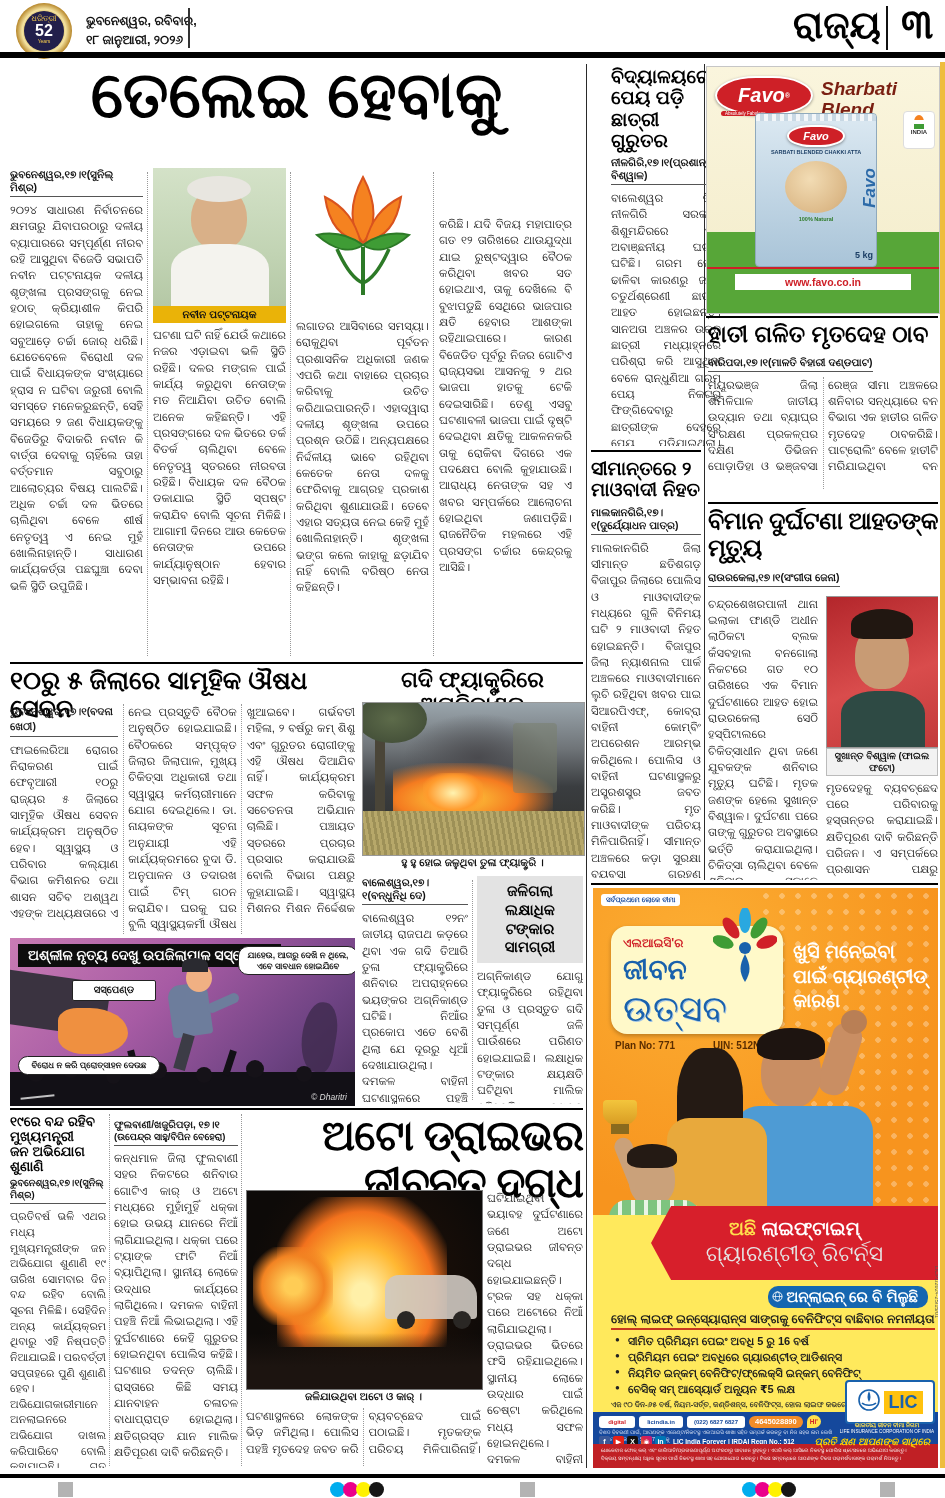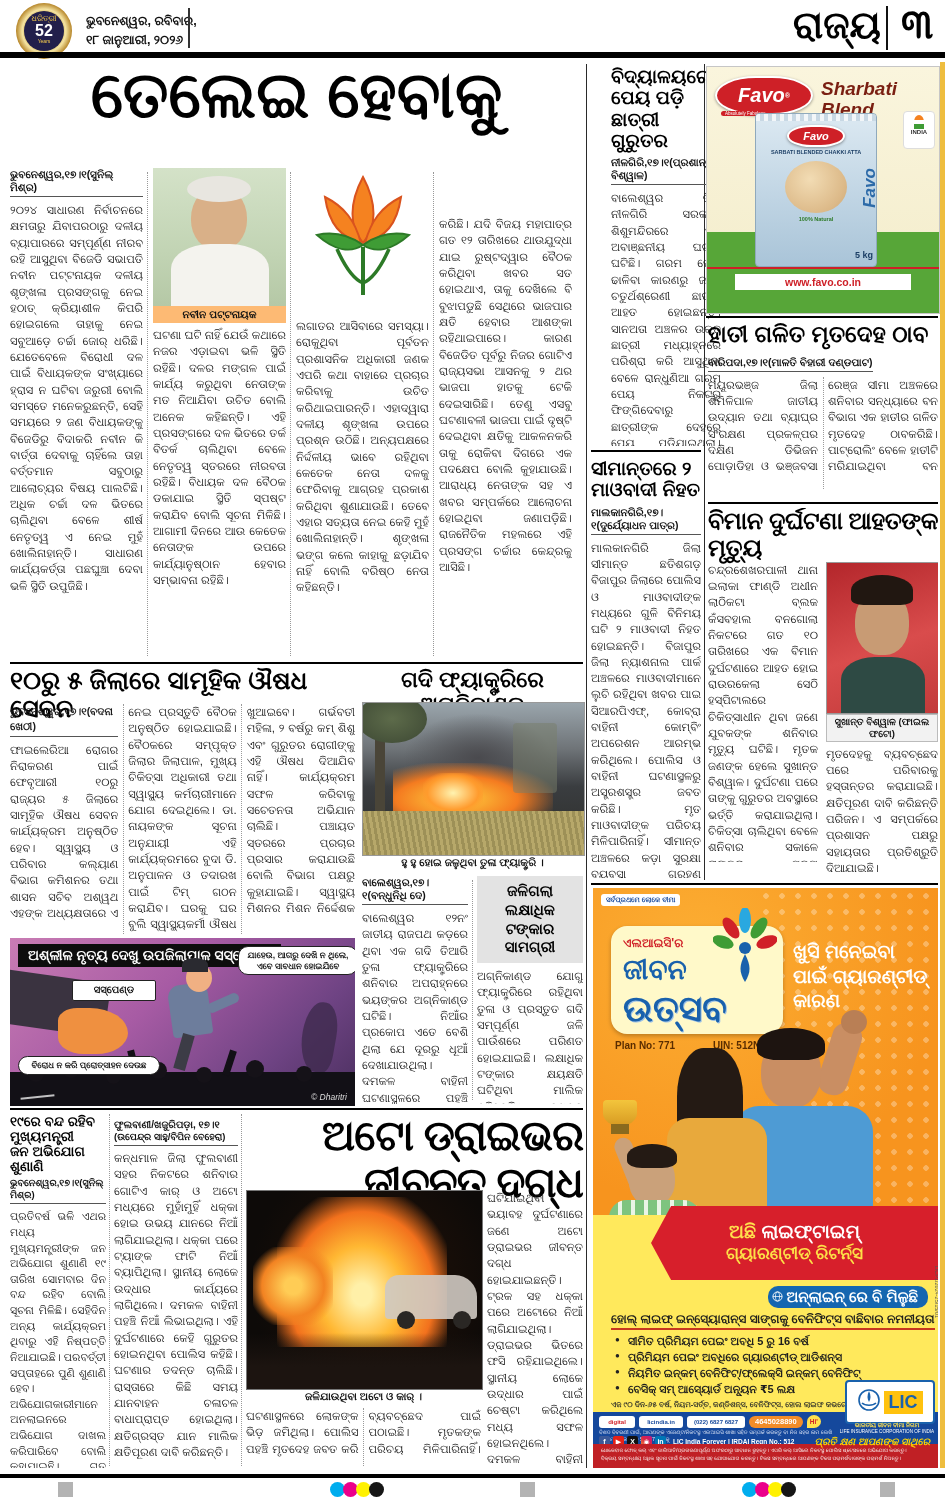--- a/index.html
+++ b/index.html
@@ -76,21 +76,21 @@
     <span class="byline">ଭୁବନେଶ୍ୱର,୧୭।୧(ସୁନିଲ୍ ମିଶ୍ର)</span>
     <div class="body">୨୦୨୪ ସାଧାରଣ ନିର୍ବାଚନରେ କ୍ଷମତାରୁ ଯିବାପରଠାରୁ ଦଳୀୟ ବ୍ୟାପାରରେ ସମ୍ପୂର୍ଣ୍ଣ ନୀରବ ରହି ଆସୁଥିବା ବିଜେଡି ସଭାପତି ନବୀନ ପଟ୍ଟନାୟକ ଦଳୀୟ ଶୃଙ୍ଖଳା ପ୍ରସଙ୍ଗକୁ ନେଇ ହଠାତ୍ କ୍ରିୟାଶୀଳ କିପରି ହୋଇଗଲେ ତାହାକୁ ନେଇ ସବୁଆଡ଼େ ଚର୍ଚ୍ଚା ଜୋର୍ ଧରିଛି। ଯେତେବେଳେ ବିରୋଧୀ ଦଳ ପାଇଁ ବିଧାୟକଙ୍କ ସଂଖ୍ୟାରେ ହ୍ରାସ ନ ଘଟିବା ଜରୁରୀ ବୋଲି ସମସ୍ତେ ମନେକରୁଛନ୍ତି, ସେହି ସମୟରେ ୨ ଜଣ ବିଧାୟକଙ୍କୁ ବିଜେଡିରୁ ବିଦାକରି ନବୀନ କି ବାର୍ତ୍ତା ଦେବାକୁ ଚାହିଁଲେ ତାହା ବର୍ତ୍ତମାନ ସବୁଠାରୁ ଆଲୋଚ୍ୟର ବିଷୟ ପାଲଟିଛି। ଅଧିକ ଚର୍ଚ୍ଚା ଦଳ ଭିତରେ ଚାଲିଥିବା ବେଳେ ଶୀର୍ଷ ନେତୃତ୍ୱ ଏ ନେଇ ମୁହଁ ଖୋଲିନାହାନ୍ତି। ସାଧାରଣ କାର୍ଯ୍ୟକର୍ତ୍ତା ପଛଘୁଞ୍ଚା ଦେବା ଭଳି ସ୍ଥିତି ଉପୁଜିଛି।</div>
   </div>
 
   <div class="abs" style="left:153px;top:168px;width:133px;height:492px;overflow:hidden;">
     <div style="width:133px;height:138px;background:linear-gradient(#d4e2c8,#c2d4b4 60%,#b5c8a6);position:relative;overflow:hidden;">
       <div style="position:absolute;left:38px;top:18px;width:56px;height:64px;border-radius:50% 50% 46% 46%;background:#d9b088;"></div>
       <div style="position:absolute;left:34px;top:8px;width:64px;height:26px;border-radius:50%;background:#e8e6e0;"></div>
       <div style="position:absolute;left:18px;top:76px;width:98px;height:62px;border-radius:40% 40% 0 0;background:#f4f3ee;"></div>
     </div>
-    <div class="cap" style="background:#fdba74;padding:2px 0;">ନବୀନ ପଟ୍ଟନାୟକ</div>
+    <div class="cap" style="background:#eab308;padding:2px 0;">ନବୀନ ପଟ୍ଟନାୟକ</div>
     <div class="body" style="margin-top:4px;">ଘଟଣା ଘଟି ନାହିଁ ଯେଉଁ କଥାରେ ନଜର ଏଡ଼ାଇବା ଭଳି ସ୍ଥିତି ରହିଛି। ଦଳର ମଙ୍ଗଳ ପାଇଁ କାର୍ଯ୍ୟ କରୁଥିବା ନେତାଙ୍କ ମତ ନିଆଯିବା ଉଚିତ ବୋଲି ଅନେକ କହିଛନ୍ତି। ଏହି ପ୍ରସଙ୍ଗରେ ଦଳ ଭିତରେ ତର୍କ ବିତର୍କ ଚାଲିଥିବା ବେଳେ ନେତୃତ୍ୱ ସ୍ତରରେ ନୀରବତା ରହିଛି। ବିଧାୟକ ଦଳ ବୈଠକ ଡକାଯାଇ ସ୍ଥିତି ସ୍ପଷ୍ଟ କରାଯିବ ବୋଲି ସୂଚନା ମିଳିଛି। ଆଗାମୀ ଦିନରେ ଆଉ କେତେକ ନେତାଙ୍କ ଉପରେ କାର୍ଯ୍ୟାନୁଷ୍ଠାନ ହେବାର ସମ୍ଭାବନା ରହିଛି।</div>
   </div>
 
   <div class="abs" style="left:296px;top:168px;width:133px;height:492px;overflow:hidden;">
     <div style="width:133px;height:146px;display:flex;align-items:center;justify-content:center;">
       <svg width="120" height="140" viewBox="0 0 120 140">
         <path d="M60 6 C46 32 46 56 60 72 C74 56 74 32 60 6 Z" fill="#f58220" stroke="#d9531e" stroke-width="2"></path>
         <path d="M22 26 C26 54 38 66 58 72 C52 50 42 36 22 26 Z" fill="#f58220" stroke="#d9531e" stroke-width="2"></path>
         <path d="M98 26 C94 54 82 66 62 72 C68 50 78 36 98 26 Z" fill="#f58220" stroke="#d9531e" stroke-width="2"></path>
         <path d="M14 64 C32 80 48 82 60 74 C46 64 32 60 14 64 Z" fill="#3f9c35" stroke="#2d7a27" stroke-width="2"></path>
@@ -155,20 +155,21 @@
 
   <div class="abs" style="left:708px;top:322px;width:230px;height:174px;overflow:hidden;">
     <div class="hl" style="font-size:23px;margin-bottom:4px;">ହାତୀ ଗଳିତ ମୃତଦେହ ଠାବ</div>
     <span class="byline">ବାରିପଦା,୧୭।୧(ମାଳତି ବିହାରୀ ଦଣ୍ଡପାଟ)</span>
     <div class="body cols2" style="height:112px;">ମୟୂରଭଞ୍ଜ ଜିଲା ଶିମିଳିପାଳ ଜାତୀୟ ଉଦ୍ୟାନ ତଥା ବ୍ୟାଘ୍ର ସଂରକ୍ଷଣ ପ୍ରକଳ୍ପର ଦକ୍ଷିଣ ଡିଭିଜନ ପୋଡ଼ାଡିହା ଓ ଭଞ୍ଜବସା ରେଞ୍ଜ ସୀମା ଅଞ୍ଚଳରେ ଶନିବାର ସନ୍ଧ୍ୟାରେ ବନ ବିଭାଗ ଏକ ହାତୀର ଗଳିତ ମୃତଦେହ ଠାବକରିଛି। ପାଟ୍ରୋଲିଂ ବେଳେ ହାତୀଟି ମରିଯାଇଥିବା ବନ କର୍ମଚାରୀମାନେ ଦେଖିଥିଲେ। ତେବେ ହାତୀଟି ମାଈ କିମ୍ବା ଦନ୍ତା ଜଣା ପଡ଼ି ନ ଥିବା ବେଳେ ମୃତ୍ୟୁର କାରଣ ଅସ୍ପଷ୍ଟ ରହିଛି। ୩ ଦିନ ପୂର୍ବେ ଠାକୁରମୁଣ୍ଡା ରେଞ୍ଜ ଅଞ୍ଚଳରେ ଏକ ମାଈ ହାତୀର ମୃତ୍ୟୁ ହୋଇଥିବା ବେଳେ ପୁଣି ଏକ ହାତୀର ମୃତ୍ୟୁକୁ ନେଇ ପ୍ରାଣୀପ୍ରେମୀମାନେ ଉଦ୍‌ବେଗ ପ୍ରକାଶ କରିଛନ୍ତି। ଶିମିଳିପାଳ ଦକ୍ଷିଣ ଅଭୟାରଣ୍ୟରେ ବାରମ୍ବାର ଏଭଳି ହାତୀ ମୃତ୍ୟୁକୁ ନେଇ ଅସନ୍ତୋଷ ପ୍ରକାଶ ପାଇଛି। ଏ ସମ୍ପର୍କରେ ବନ ବିଭାଗ ମୁହଁ ଖୋଲିନାହିଁ।</div>
   </div>
   <div class="hrule" style="left:708px;top:502px;width:230px;height:1.5px;"></div>
 
   <div class="abs" style="left:708px;top:508px;width:230px;height:372px;overflow:hidden;">
     <div class="hl" style="font-size:24px;letter-spacing:-0.5px;">ବିମାନ ଦୁର୍ଘଟଣା ଆହତଙ୍କ ମୃତ୍ୟୁ</div>
+    <div style="margin:5px 0 4px;"><span class="byline">ରାଉରକେଲା,୧୭।୧(ସଂଗୀତା ଜେନା)</span></div>
     <div style="display:flex;gap:8px;">
       <div class="body" style="width:110px;height:300px;">ଚନ୍ଦ୍ରଶେଖରପାଳୀ ଥାନା ଇଲାକା ଫାଣ୍ଡି ଅଧୀନ ଲାଠିକଟା ବ୍ଲକ କଁସବହାଲ ବନଗୋଲା ନିକଟରେ ଗତ ୧୦ ତାରିଖରେ ଏକ ବିମାନ ଦୁର୍ଘଟଣାରେ ଆହତ ହୋଇ ରାଉରକେଲା ସେଠି ହସ୍ପିଟାଲରେ ଚିକିତ୍ସାଧୀନ ଥିବା ଜଣେ ଯୁବକଙ୍କ ଶନିବାର ମୃତ୍ୟୁ ଘଟିଛି। ମୃତକ ଜଣଙ୍କ ହେଲେ ସୁଖାନ୍ତ ବିଶ୍ୱାଳ। ଦୁର୍ଘଟଣା ପରେ ତାଙ୍କୁ ଗୁରୁତର ଅବସ୍ଥାରେ ଭର୍ତ୍ତି କରାଯାଇଥିଲା। ଚିକିତ୍ସା ଚାଲିଥିବା ବେଳେ ଶନିବାର ସକାଳେ ତାଙ୍କର ମୃତ୍ୟୁ ହୋଇଥିବା ଡାକ୍ତର କହିଛନ୍ତି। ଏହି ଖବର ପ୍ରଚାର ହେବା ପରେ ଅଞ୍ଚଳରେ ଶୋକର ଛାୟା ଖେଳିଯାଇଛି। ଦୁର୍ଘଟଣାର କାରଣ ସମ୍ପର୍କରେ ତଦନ୍ତ ଚାଲିଛି ବୋଲି ପୋଲିସ ସୂଚନା ଦେଇଛି।</div>
       <div style="width:112px;">
         <div style="width:112px;height:150px;background:linear-gradient(160deg,#b3262b,#d94c4c 55%,#c23a3a);position:relative;overflow:hidden;border:1px solid #999;">
           <div style="position:absolute;left:28px;top:26px;width:54px;height:66px;border-radius:48% 48% 44% 44%;background:#c89b74;"></div>
           <div style="position:absolute;left:24px;top:12px;width:62px;height:30px;border-radius:50% 50% 20% 20%;background:#211711;"></div>
           <div style="position:absolute;left:14px;top:94px;width:84px;height:56px;border-radius:40% 40% 0 0;background:#2e4a44;"></div>
         </div>
         <div class="cap" style="background:#f2f2f2;border:1px solid #bbb;padding:1px 0;font-size:9.5px;">ସୁଖାନ୍ତ ବିଶ୍ୱାଳ (ଫାଇଲ ଫଟୋ)</div>
         <div class="body" style="height:140px;margin-top:4px;">ମୃତଦେହକୁ ବ୍ୟବଚ୍ଛେଦ ପରେ ପରିବାରକୁ ହସ୍ତାନ୍ତର କରାଯାଇଛି। କ୍ଷତିପୂରଣ ଦାବି କରିଛନ୍ତି ପରିଜନ। ଏ ସମ୍ପର୍କରେ ପ୍ରଶାସନ ପକ୍ଷରୁ ସହାୟତାର ପ୍ରତିଶ୍ରୁତି ଦିଆଯାଇଛି।</div>
@@ -269,21 +270,21 @@
   <div class="abs body cols2" style="left:246px;top:1408px;width:235px;height:58px;">ଘଟଣାସ୍ଥଳରେ ଲୋକଙ୍କ ଭିଡ଼ ଜମିଥିଲା। ପୋଲିସ ପହଞ୍ଚି ମୃତଦେହ ଜବତ କରି ବ୍ୟବଚ୍ଛେଦ ପାଇଁ ପଠାଇଛି। ମୃତକଙ୍କ ପରିଚୟ ମିଳିପାରିନାହିଁ। ରାଜପଥରେ କିଛି ସମୟ ଯାନବାହନ ଚଳାଚଳ ବନ୍ଦ ହୋଇଯାଇଥିଲା। ଟ୍ରକ ଡ୍ରାଇଭର ଫେରାର ଥିବା ବେଳେ ଟ୍ରକକୁ ଜବତ କରାଯାଇଛି। ମୃତକଙ୍କ ପରିବାରକୁ କ୍ଷତିପୂରଣ ଦାବି ହୋଇଛି।</div>
 
   <div class="abs lic" style="left:593px;top:888px;width:345px;height:580px;">
     <div class="abs lic-orange" style="left:0;top:0;width:345px;height:327px;"></div>
     <div class="abs lic-dots" style="left:165px;top:0;width:180px;height:327px;border-radius:0 0 0 60%;"></div>
     <div class="abs" style="left:8px;top:6px;background:#fff;border-radius:3px;padding:2px 5px;font-size:7px;font-weight:bold;color:#16489c;">ସର୍ବପ୍ରଥମେ ଲୋକେ ବୀମା</div>
 
     <div class="abs" style="left:18px;top:38px;width:172px;height:108px;background:#fff9c9;border-radius:16px;box-shadow:0 2px 4px rgba(0,0,0,.25);">
       <div style="position:absolute;left:12px;top:10px;font-size:12px;font-weight:bold;color:#d02028;">ଏଲଆଇସି'ର</div>
       <div style="position:absolute;left:12px;top:28px;font-size:28px;font-weight:bold;color:#1961ac;">ଜୀବନ</div>
-      <div style="position:absolute;left:12px;top:62px;font-size:36px;font-weight:bold;color:#1961ac;text-shadow:1px 1px 0 #9cc1e6;">ଉତ୍ସବ</div>
+      <div style="position:absolute;left:12px;top:62px;font-size:36px;font-weight:normal;color:#1961ac;text-shadow:1px 1px 0 #9cc1e6;">ଉତ୍ସବ</div>
       <div style="position:absolute;right:6px;top:-18px;">
         <svg width="64" height="78" viewBox="0 0 64 78">
           <ellipse cx="32" cy="12" rx="6" ry="13" fill="#29a8e0"></ellipse>
           <ellipse cx="18" cy="20" rx="6" ry="12" fill="#d02028" transform="rotate(-35 18 20)"></ellipse>
           <ellipse cx="46" cy="20" rx="6" ry="12" fill="#3f9c35" transform="rotate(35 46 20)"></ellipse>
           <ellipse cx="10" cy="34" rx="6" ry="11" fill="#3f9c35" transform="rotate(-70 10 34)"></ellipse>
           <ellipse cx="54" cy="34" rx="6" ry="11" fill="#d02028" transform="rotate(70 54 34)"></ellipse>
           <circle cx="32" cy="40" r="6" fill="#1961ac"></circle>
           <path d="M32 46 C26 58 26 64 32 74 C38 64 38 58 32 46 Z" fill="#1961ac"></path>
         </svg>
@@ -311,21 +312,21 @@
       <div style="position:absolute;left:18px;top:116px;width:18px;height:10px;background:#8a6a1e;"></div>
       <div style="position:absolute;left:36px;top:146px;width:46px;height:52px;background:#caa17a;border-radius:46%;"></div>
       <div style="position:absolute;left:34px;top:136px;width:50px;height:24px;background:#241a14;border-radius:50% 50% 30% 30%;"></div>
       <div style="position:absolute;left:16px;top:192px;width:92px;height:60px;background:repeating-linear-gradient(90deg,#7ec47f 0 9px,#eaf5e6 9px 13px);border-radius:18px 18px 0 0;"></div>
     </div>
 
     <div class="abs lic-yellow" style="left:0;top:327px;width:345px;height:197px;"></div>
 
     <div class="abs" style="left:58px;top:318px;width:287px;height:74px;background:#d71f2b;clip-path:polygon(7% 0,100% 0,100% 100%,7% 100%,0 50%);display:flex;flex-direction:column;align-items:center;justify-content:center;">
       <div style="font-size:19px;font-weight:bold;color:#fff;line-height:1.2;"><span style="color:#ffe14d;">ଅଛି</span> <span>ଲାଇଫ୍ଟାଇମ୍</span></div>
-      <div style="font-size:17px;font-weight:bold;color:#fde047;line-height:1.2;">ଗ୍ୟାରଣ୍ଟୀଡ୍ ରିଟର୍ନ୍ସ</div>
+      <div style="font-size:22px;font-weight:normal;color:#e5e5e5;line-height:1.2;">ଗ୍ୟାରଣ୍ଟୀଡ୍ ରିଟର୍ନ୍ସ</div>
     </div>
     <div class="abs" style="right:10px;top:398px;background:#1566b0;border-radius:10px;padding:2px 10px 2px 4px;display:flex;align-items:center;gap:4px;">
       <span><svg width="11" height="11" viewBox="0 0 12 12">
             <circle cx="6" cy="6" r="5" fill="none" stroke="#fff" stroke-width="1"></circle>
             <ellipse cx="6" cy="6" rx="2.2" ry="5" fill="none" stroke="#fff" stroke-width="0.8"></ellipse>
             <line x1="1" y1="6" x2="11" y2="6" stroke="#fff" stroke-width="0.8"></line>
           </svg></span>
       <span style="color:#fff;font-size:15px;font-weight:bold;">ଅନ୍‌ଲାଇନ୍ ରେ ବି ମିଳୁଛି</span>
     </div>
     <div class="abs" style="left:18px;top:424px;font-size:12px;font-weight:bold;color:#20201c;border-bottom:2px solid #c7371f;padding-bottom:2px;">ହୋଲ୍ ଲାଇଫ୍ ଇନ୍ସ୍ୟୋରାନ୍ସ ସାଙ୍ଗକୁ ବେନିଫିଟ୍ସ ବାଛିବାର ନମନୀୟତା</div>

